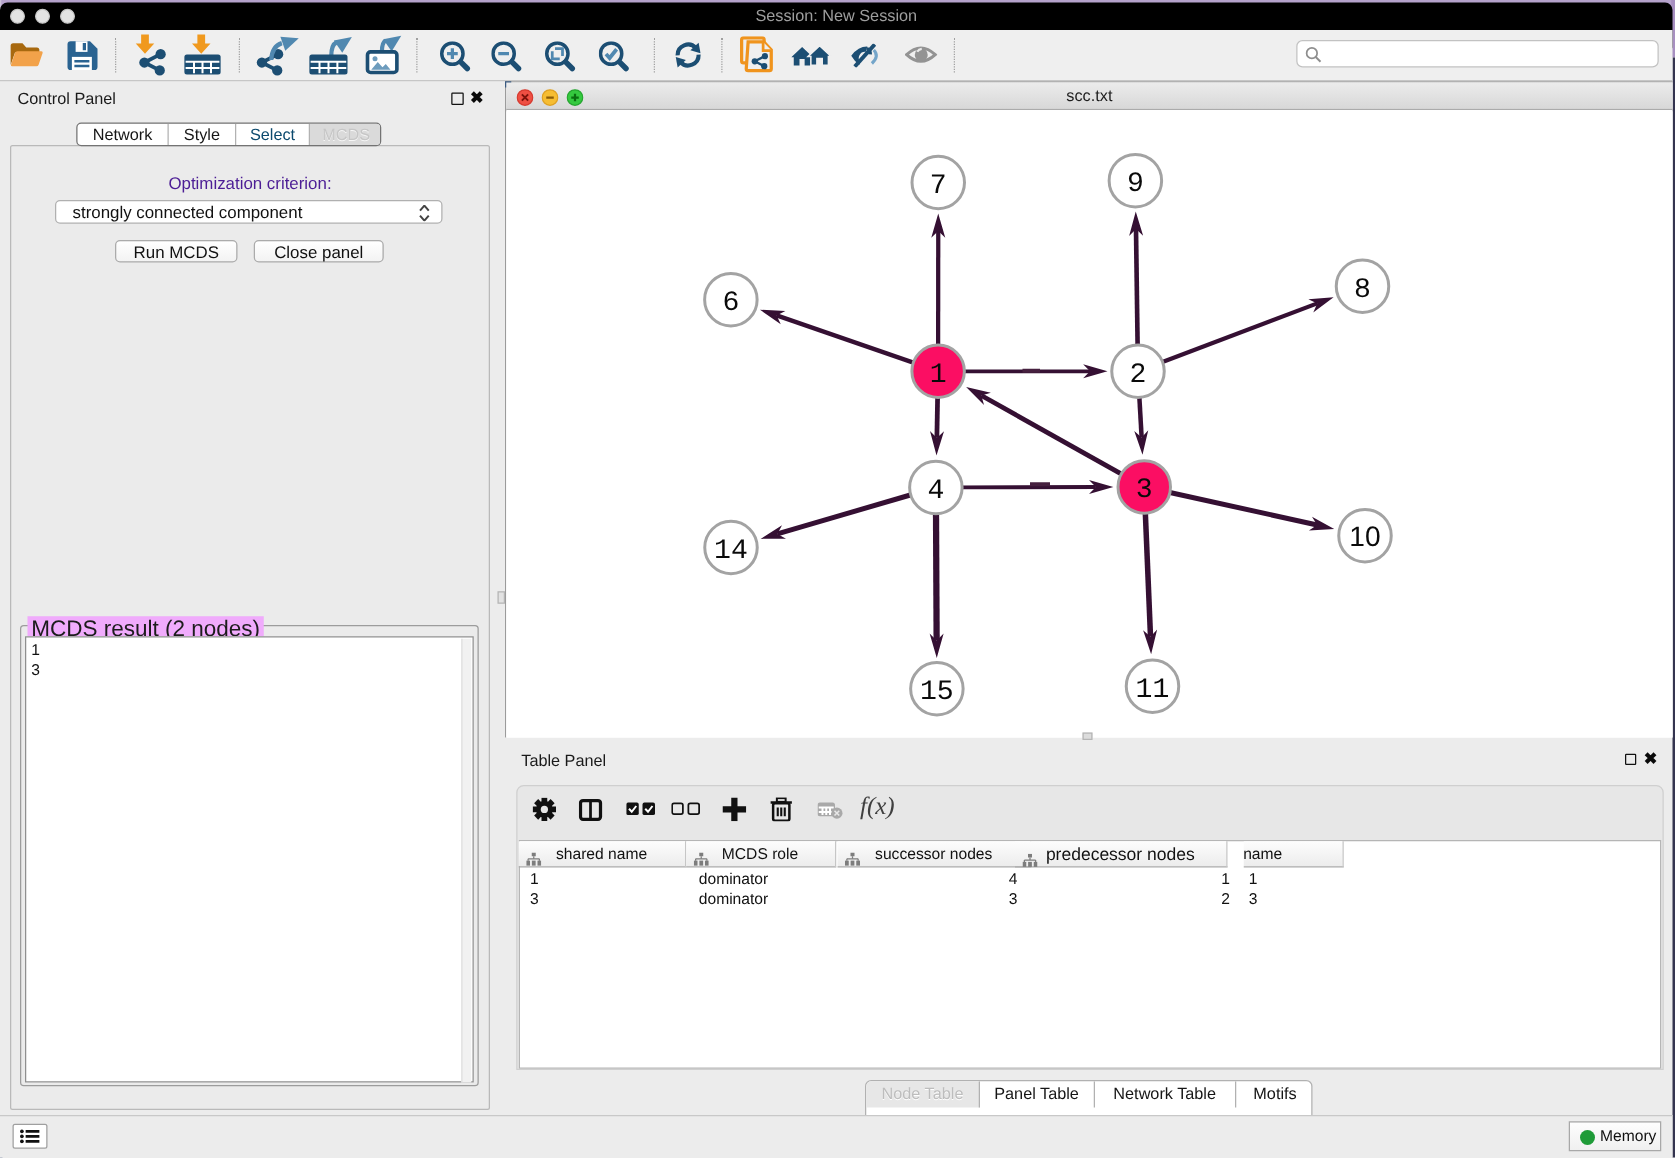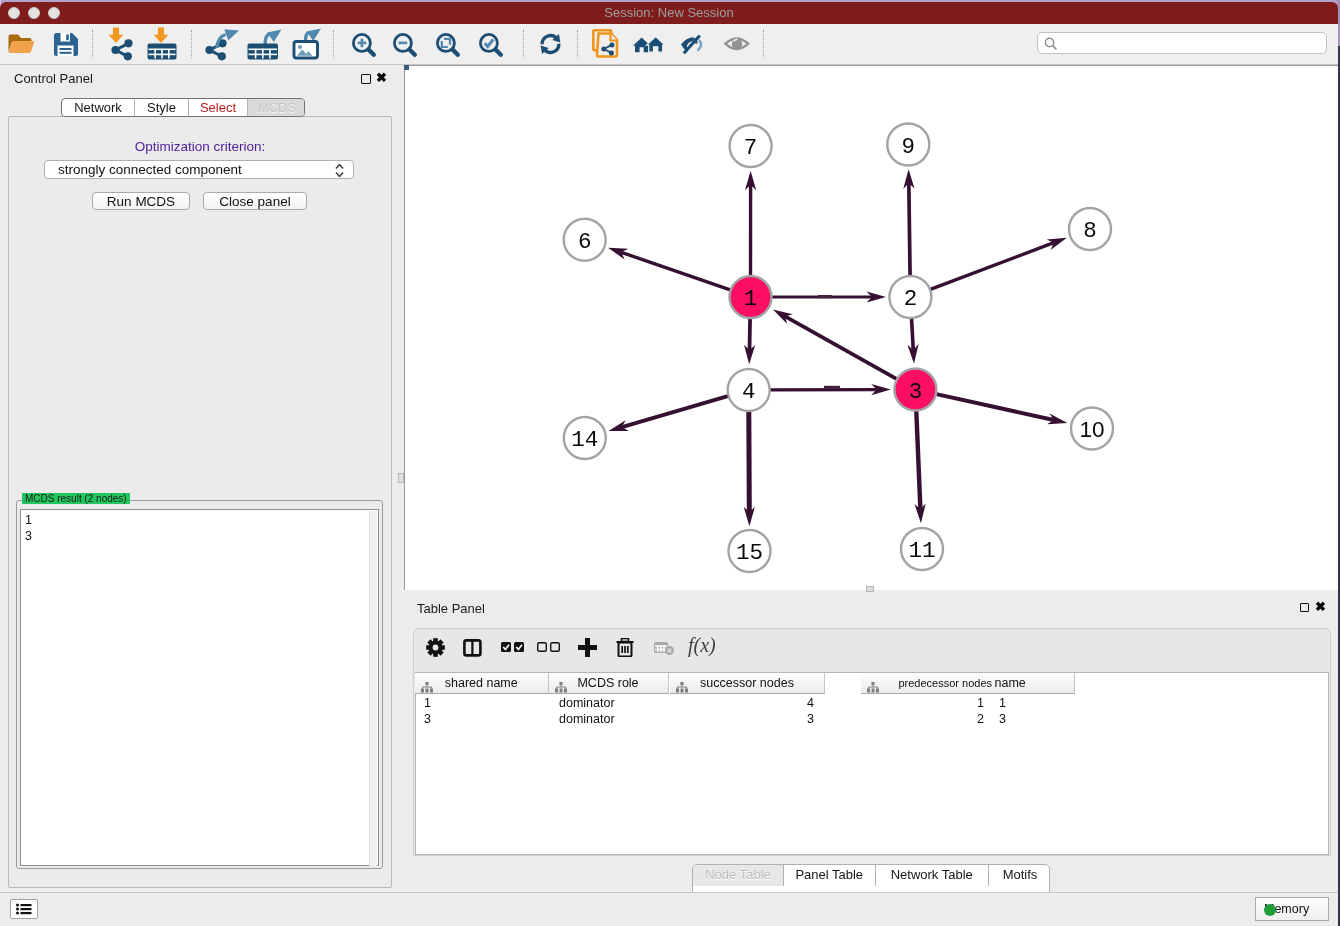--- a/index.html
+++ b/index.html
@@ -5,21 +5,21 @@
  font-family:"Liberation Sans",sans-serif;-webkit-font-smoothing:antialiased}
 .abs{position:absolute}
 </style></head><body>
 <div class="abs" style="left:0;top:0;width:1340px;height:3px;background:#b5a2cb"></div>
 <div class="abs" style="left:0;top:0;width:8px;height:8px;background:#b5a2cb"></div>
 <div class="abs" style="left:1332px;top:0;width:8px;height:8px;background:#b5a2cb"></div>
 <div class="abs" style="left:0;top:0;width:1px;height:10px;background:#cdc3da"></div>
 <div class="abs" style="left:1337px;top:0;width:3px;height:46px;background:#a78fc0"></div>
 <div class="abs" style="left:1338px;top:46px;width:2px;height:880px;background:#34344f"></div>
 <div class="abs" style="left:0;top:923px;width:2px;height:3px;background:#4b5d86"></div>
-<div class="abs" style="left:0;top:2px;width:1338px;height:37px;background:#7f1d1d;border-bottom:1px solid #c9c9c9;border-radius:6px 6px 0 0">
+<div class="abs" style="left:0;top:2px;width:1338px;height:37px;background:#000000;border-bottom:1px solid #c9c9c9;border-radius:6px 6px 0 0">
 <div class="abs" style="left:8px;top:5px;width:12px;height:12px;border-radius:50%;background:#e3e3e3;border:1px solid #c9c9c9"></div>
 <div class="abs" style="left:28px;top:5px;width:12px;height:12px;border-radius:50%;background:#e3e3e3;border:1px solid #c9c9c9"></div>
 <div class="abs" style="left:48px;top:5px;width:12px;height:12px;border-radius:50%;background:#e3e3e3;border:1px solid #c9c9c9"></div>
 <div class="abs" style="left:0;top:0;width:100%;text-align:center;font-size:13px;line-height:21px;color:#9e9e9e">Session: New Session</div>
 </div>
 <div class="abs" style="left:0;top:24px;width:1338px;height:41px;background:#efefef;border-bottom:1px solid #c6c6c6"></div>
 <svg style="position:absolute;left:7px;top:31px" width="29" height="26" viewBox="0 0 29 26">
     <path d="M1.5 5.5 q0-2 2-2 h7.5 l3 3.5 h8.5 q2 0 2 2 v2 h-19.5 l-3.5 10 z" fill="#a8690f"></path>
     <path d="M6.8 10 h19.3 q1.4 0 1 1.3 l-3.2 9.4 q-0.45 1.3 -1.85 1.3 h-19.3 q-1.4 0 -0.95-1.3 l3.2-9.4 q0.45-1.3 1.8-1.3 z" fill="#f2a24a"></path>
   </svg>
@@ -136,39 +136,60 @@
       <line x1="8.6" y1="8.6" x2="12.4" y2="12.4" stroke="#8e8e8e" stroke-width="1.6"></line>
     </svg>
   </div>
 <div class="abs" style="left:14px;top:71px;width:200px;height:17px;font-size:13px;color:#1a1a1a">Control Panel</div>
 <div class="abs" style="left:361px;top:74px;width:10px;height:10px;border:1.6px solid #111;border-radius:1px"></div>
 <div class="abs" style="left:376px;top:70px;font-size:13px;font-weight:bold;color:#0a0a0a">✖</div>
 <div class="abs" style="left:8px;top:116px;width:384px;height:772px;background:#ebebeb;border:1px solid #b9b9b9;border-radius:2px"></div>
 <div class="abs" style="left:61px;top:98px;width:244px;height:19px;border:1px solid #737373;border-radius:4px;background:#fff;overflow:hidden">
 <div class="abs" style="left:0px;width:73px;top:0;height:19px;text-align:center;font-size:13px;line-height:18px;color:#161616;border-right:1px solid #b2b2b2;">Network</div>
 <div class="abs" style="left:73px;width:54px;top:0;height:19px;text-align:center;font-size:13px;line-height:18px;color:#161616;border-right:1px solid #b2b2b2;">Style</div>
-<div class="abs" style="left:127px;width:59px;top:0;height:19px;text-align:center;font-size:13px;line-height:18px;color:#b91c1c;border-right:1px solid #b2b2b2;">Select</div>
+<div class="abs" style="left:127px;width:59px;top:0;height:19px;text-align:center;font-size:13px;line-height:18px;color:#0c4a6e;border-right:1px solid #b2b2b2;">Select</div>
 <div class="abs" style="left:186px;width:58px;top:0;height:19px;text-align:center;font-size:13px;line-height:18px;background:#dadada;color:#c6c6c6;text-shadow:0 1px 0 #f6f6f6;">MCDS</div>
 </div>
 <div class="abs" style="left:8px;top:139px;width:384px;text-align:center;font-size:13.5px;color:#4c1d95">Optimization criterion:</div>
 <div class="abs" style="left:44px;top:160px;width:310px;height:19px;background:#fff;border:1px solid #b0b0b0;border-radius:4px;font-size:13.5px;line-height:17px;color:#111;padding-left:13px">strongly connected component<svg width="9" height="13" viewBox="0 0 9 13" style="position:absolute;right:9px;top:2.5px">
       <path d="M1 4.5 L4.5 0.5 L8 4.5" fill="none" stroke="#444" stroke-width="1.6"></path>
       <path d="M1 8.5 L4.5 12.5 L8 8.5" fill="none" stroke="#444" stroke-width="1.6"></path>
     </svg></div>
 <div class="abs" style="left:92px;top:192px;width:98px;height:18px;line-height:17px;background:linear-gradient(#ffffff,#f3f3f3);border:1px solid #ababab;border-radius:4px;font-size:13.5px;text-align:center;color:#111;">Run MCDS</div>
 <div class="abs" style="left:203px;top:192px;width:104px;height:18px;line-height:17px;background:linear-gradient(#ffffff,#f3f3f3);border:1px solid #ababab;border-radius:4px;font-size:13.5px;text-align:center;color:#111;">Close panel</div>
 <div class="abs" style="left:16px;top:500px;width:367px;height:369px;border:1px solid #9c9c9c;border-radius:3px"></div>
-<div class="abs" style="left:22px;top:493px;background:#22c55e;padding:0 3px;font-size:10px;color:#1c1c1c">MCDS result (2 nodes)</div>
+<div class="abs" style="left:22px;top:493px;background:#f0abfc;padding:0 3px;font-size:18px;color:#1c1c1c">MCDS result (2 nodes)</div>
 <div class="abs" style="left:20px;top:509px;width:359px;height:357px;background:#fff;border:1px solid #8f8f8f">
     <div style="position:absolute;right:1px;top:1px;width:8px;height:355px;background:#f1f1f1;border-left:1px solid #dedede"></div>
     <div style="position:absolute;left:4px;top:2px;font-size:12.5px;color:#111;line-height:16px">1<br>3</div>
   </div>
 <div class="abs" style="left:398px;top:473px;width:6px;height:10px;background:#e2e2e2;border:1px solid #b5b5b5"></div>
 <div class="abs" style="left:404px;top:65px;width:934px;height:525px;border-left:1px solid #9b9b9b;border-top:1px solid #9b9b9b;background:#fff">
 <div class="abs" style="left:-1px;top:-1px;width:5px;height:5px;background:#3a5a80"></div>
+<div class="abs" style="left:0;top:0;width:933px;height:22px;background:linear-gradient(#ececec,#d8d8d8);border-bottom:1px solid #ababab">
+<svg width="14" height="14" viewBox="0 0 14 14" style="position:absolute;left:8px;top:5px">
+        <circle cx="7" cy="7" r="6.2" fill="#ee4f43" stroke="#d63a2f" stroke-width="1"></circle>
+        <g transform="translate(7 7)">
+          <path d="M-2.5 -2.5 L2.5 2.5 M2.5 -2.5 L-2.5 2.5" stroke="#7c120b" stroke-width="1.6"></path>
+        </g>
+      </svg>
+<svg width="14" height="14" viewBox="0 0 14 14" style="position:absolute;left:28px;top:5px">
+        <circle cx="7" cy="7" r="6.2" fill="#f6bd32" stroke="#dfa123" stroke-width="1"></circle>
+        <g transform="translate(7 7)">
+          <line x1="-3" y1="0" x2="3" y2="0" stroke="#8a5c07" stroke-width="1.8"></line>
+        </g>
+      </svg>
+<svg width="14" height="14" viewBox="0 0 14 14" style="position:absolute;left:48px;top:5px">
+        <circle cx="7" cy="7" r="6.2" fill="#35c93f" stroke="#26a630" stroke-width="1"></circle>
+        <g transform="translate(7 7)">
+          <path d="M-3 0 h6 M0 -3 v6" stroke="#0a6e10" stroke-width="1.8"></path>
+        </g>
+      </svg>
+<div class="abs" style="left:0;top:0;width:100%;text-align:center;font-size:13px;line-height:22px;color:#1d1d1d">scc.txt</div>
+</div>
 <div class="abs" style="left:0;top:23px;width:933px;height:501px;background:#fff;overflow:hidden">
       <svg width="931" height="500" viewBox="0 0 931 500" style="position:absolute;left:0;top:0">
         <line x1="345.5" y1="188.8" x2="345.6" y2="95.7" stroke="#351033" stroke-width="3.4"></line>
         <polygon points="345.6,81.7 351.2,101.2 345.6,95.7 340.0,101.2" fill="#351033"></polygon>
         <line x1="327.4" y1="201.7" x2="216.3" y2="163.3" stroke="#351033" stroke-width="3.4"></line>
         <polygon points="203.0,158.8 223.3,159.8 216.3,163.3 219.6,170.4" fill="#351033"></polygon>
         <line x1="364.7" y1="208.0" x2="467.0" y2="208.0" stroke="#351033" stroke-width="3.0"></line>
         <polygon points="481.0,208.0 461.5,213.6 467.0,208.0 461.5,202.4" fill="#351033"></polygon>
         <line x1="345.1" y1="227.2" x2="344.5" y2="261.3" stroke="#351033" stroke-width="3.8"></line>
         <polygon points="344.2,275.3 339.0,255.7 344.5,261.3 350.2,255.9" fill="#351033"></polygon>
@@ -314,21 +335,21 @@
 <div class="abs" style="left:670.0px;top:673px;width:155.0px;height:21px;background:linear-gradient(#fdfdfd,#ececec);border-right:1px solid #c6c6c6;border-bottom:1px solid #a9a9a9;font-size:12.5px;color:#111;text-align:center;line-height:20px"><span style="position:absolute;left:6px;top:5px"><svg width="12" height="11" viewBox="0 0 12 11" style="vertical-align:-1px">
         <rect x="4.4" y="0" width="3.2" height="3" fill="#7d7d7d"></rect>
         <line x1="6" y1="3" x2="6" y2="5" stroke="#7d7d7d" stroke-width="1"></line>
         <line x1="1.5" y1="5" x2="10.5" y2="5" stroke="#7d7d7d" stroke-width="1"></line>
         <line x1="1.5" y1="5" x2="1.5" y2="6.5" stroke="#7d7d7d" stroke-width="1"></line>
         <line x1="10.5" y1="5" x2="10.5" y2="6.5" stroke="#7d7d7d" stroke-width="1"></line>
         <rect x="0" y="6.5" width="3" height="4" fill="#7d7d7d"></rect>
         <rect x="4.5" y="6.5" width="3" height="4" fill="#7d7d7d"></rect>
         <rect x="9" y="6.5" width="3" height="4" fill="#7d7d7d"></rect>
       </svg></span>successor nodes</div>
-<div class="abs" style="left:861px;top:673px;width:169.5px;height:21px;background:linear-gradient(#fdfdfd,#ececec);border-right:1px solid #c6c6c6;border-bottom:1px solid #a9a9a9;font-size:11px;color:#111;text-align:center;line-height:20px"><span style="position:absolute;left:6px;top:5px"><svg width="12" height="11" viewBox="0 0 12 11" style="vertical-align:-1px">
+<div class="abs" style="left:812px;top:673px;width:169.5px;height:21px;background:linear-gradient(#fdfdfd,#ececec);border-right:1px solid #c6c6c6;border-bottom:1px solid #a9a9a9;font-size:14px;color:#111;text-align:center;line-height:20px"><span style="position:absolute;left:6px;top:5px"><svg width="12" height="11" viewBox="0 0 12 11" style="vertical-align:-1px">
         <rect x="4.4" y="0" width="3.2" height="3" fill="#7d7d7d"></rect>
         <line x1="6" y1="3" x2="6" y2="5" stroke="#7d7d7d" stroke-width="1"></line>
         <line x1="1.5" y1="5" x2="10.5" y2="5" stroke="#7d7d7d" stroke-width="1"></line>
         <line x1="1.5" y1="5" x2="1.5" y2="6.5" stroke="#7d7d7d" stroke-width="1"></line>
         <line x1="10.5" y1="5" x2="10.5" y2="6.5" stroke="#7d7d7d" stroke-width="1"></line>
         <rect x="0" y="6.5" width="3" height="4" fill="#7d7d7d"></rect>
         <rect x="4.5" y="6.5" width="3" height="4" fill="#7d7d7d"></rect>
         <rect x="9" y="6.5" width="3" height="4" fill="#7d7d7d"></rect>
       </svg></span>predecessor nodes</div>
 <div class="abs" style="left:994.5px;top:673px;width:80.5px;height:21px;background:linear-gradient(#fdfdfd,#ececec);border-right:1px solid #c6c6c6;border-bottom:1px solid #a9a9a9;font-size:12.5px;color:#111;text-align:left;line-height:20px">name</div>
@@ -352,12 +373,12 @@
 <div class="abs" style="left:10px;top:899px;width:28px;height:20px;background:#fff;border:1px solid #9f9f9f;border-radius:2px">
     <svg width="16" height="12" viewBox="0 0 16 12" style="position:absolute;left:5px;top:3px">
       <circle cx="1.5" cy="2" r="1.5" fill="#111"></circle>
       <circle cx="1.5" cy="6" r="1.5" fill="#111"></circle>
       <circle cx="1.5" cy="10" r="1.5" fill="#111"></circle>
       <rect x="4.5" y="1" width="11" height="2.2" fill="#111"></rect>
       <rect x="4.5" y="5" width="11" height="2.2" fill="#111"></rect>
       <rect x="4.5" y="9" width="11" height="2.2" fill="#111"></rect>
     </svg>
   </div>
-<div class="abs" style="left:1255px;top:897px;width:74px;height:24px;background:linear-gradient(#fdfdfd,#f0f0f0);border:1px solid #a8a8a8;font-size:12.5px;color:#111;line-height:23px;padding-left:8px">Memory<div style="position:absolute;left:8px;top:6px;width:12px;height:12px;border-radius:50%;background:#1f9b38"></div></div>
+<div class="abs" style="left:1255px;top:897px;width:74px;height:24px;background:linear-gradient(#fdfdfd,#f0f0f0);border:1px solid #a8a8a8;font-size:12.5px;color:#111;line-height:23px;padding-left:24px">Memory<div style="position:absolute;left:8px;top:6px;width:12px;height:12px;border-radius:50%;background:#1f9b38"></div></div>
 </body></html>

